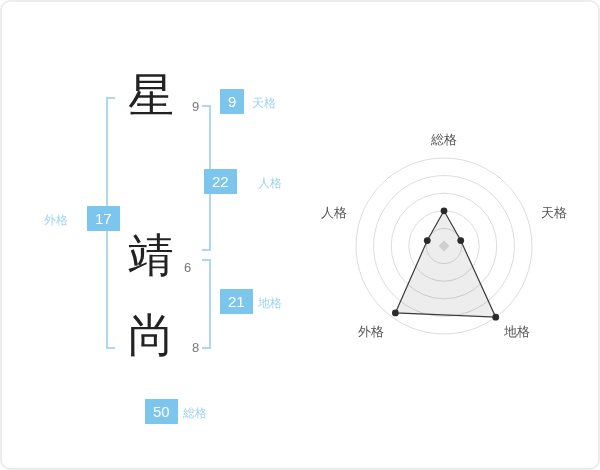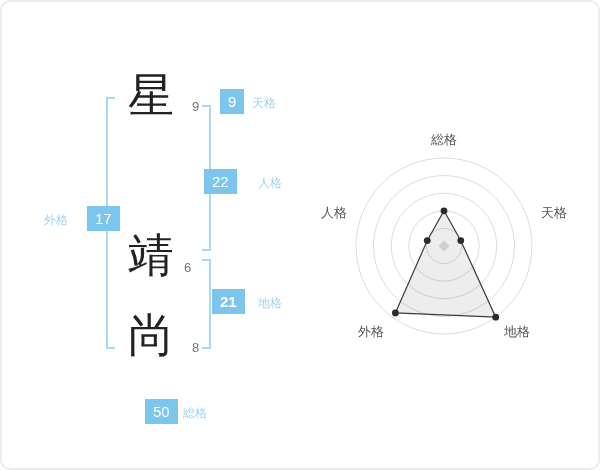--- a/index.html
+++ b/index.html
@@ -45,21 +45,21 @@
   <div class="bracket open-right" style="left:104px;top:95px;width:9px;height:252px;"></div>
   <div class="bracket open-left" style="left:200px;top:103px;width:9px;height:146px;"></div>
   <div class="bracket open-left" style="left:200px;top:257px;width:9px;height:90px;"></div>
 
   <div class="vbox" style="left:218px;top:87px;">9</div>
   <div class="cat-label" style="left:250px;top:93px;">天格</div>
 
   <div class="vbox" style="left:202px;top:167px;">22</div>
   <div class="cat-label" style="left:256px;top:173px;">人格</div>
 
-  <div class="vbox" style="left:210px;top:287px;font-weight:bold;">21</div>
+  <div class="vbox" style="left:218px;top:287px;">21</div>
   <div class="cat-label" style="left:256px;top:293px;">地格</div>
 
   <div class="vbox" style="left:85px;top:204px;">17</div>
   <div class="cat-label" style="left:42px;top:210px;">外格</div>
 
   <div class="vbox" style="left:143px;top:397px;">50</div>
   <div class="cat-label" style="left:181px;top:403px;">総格</div>
 
   <div class="radar-wrap">
     <svg width="260" height="250" viewBox="0 0 260 250">

